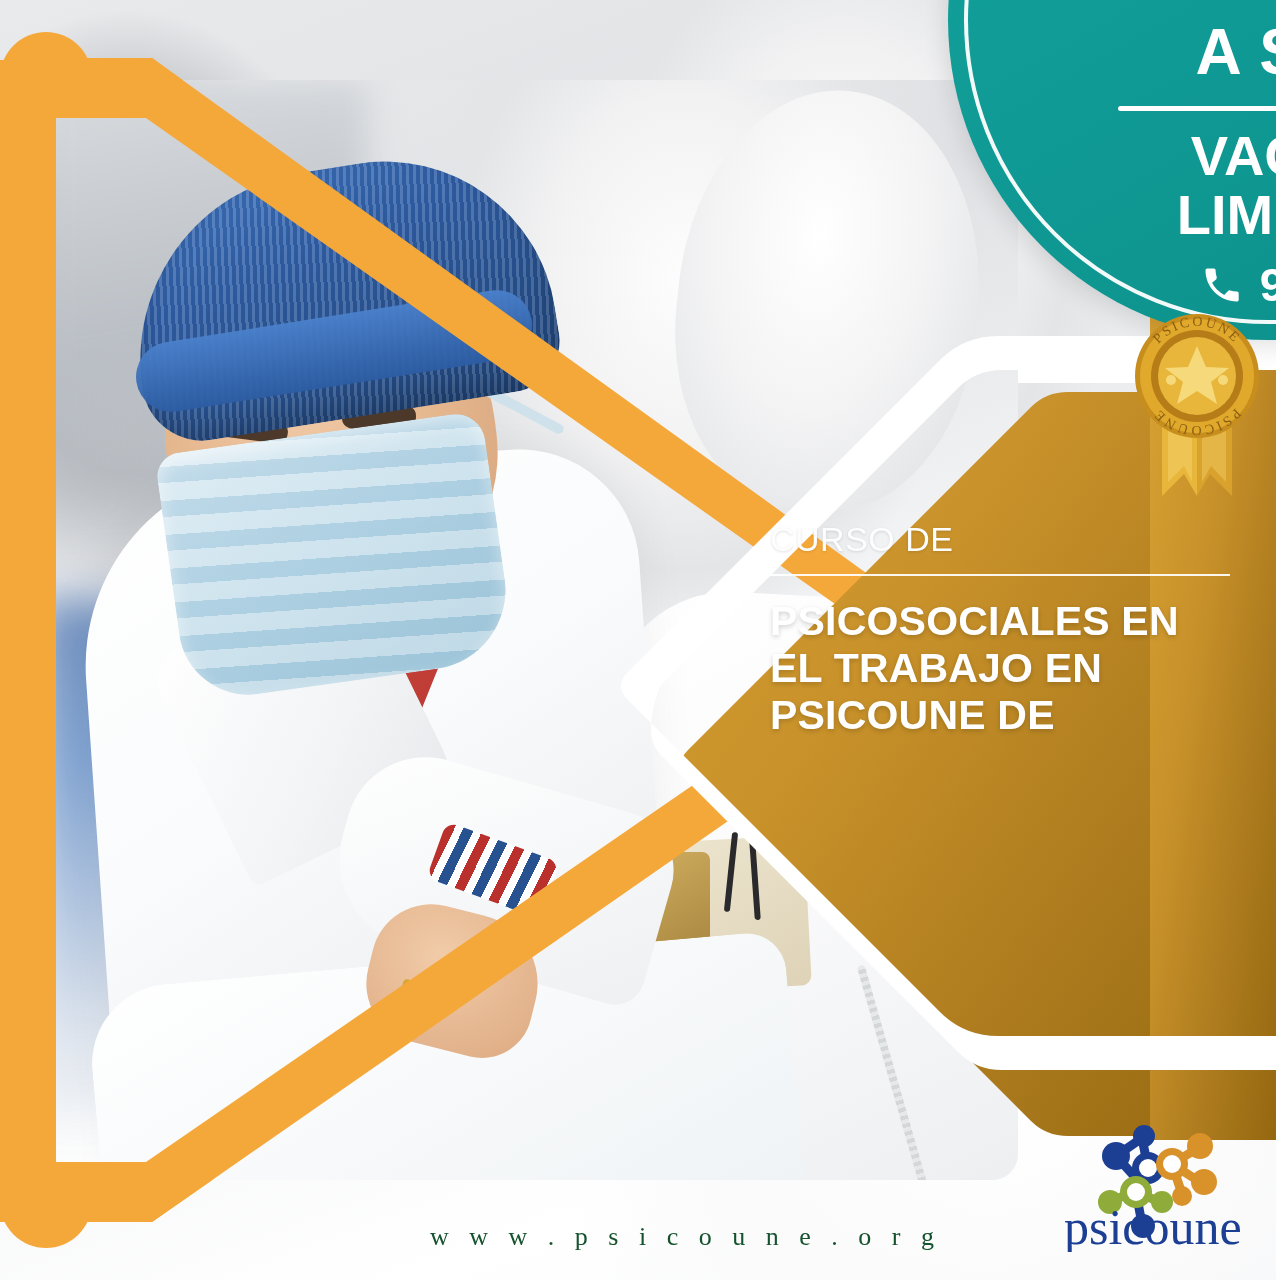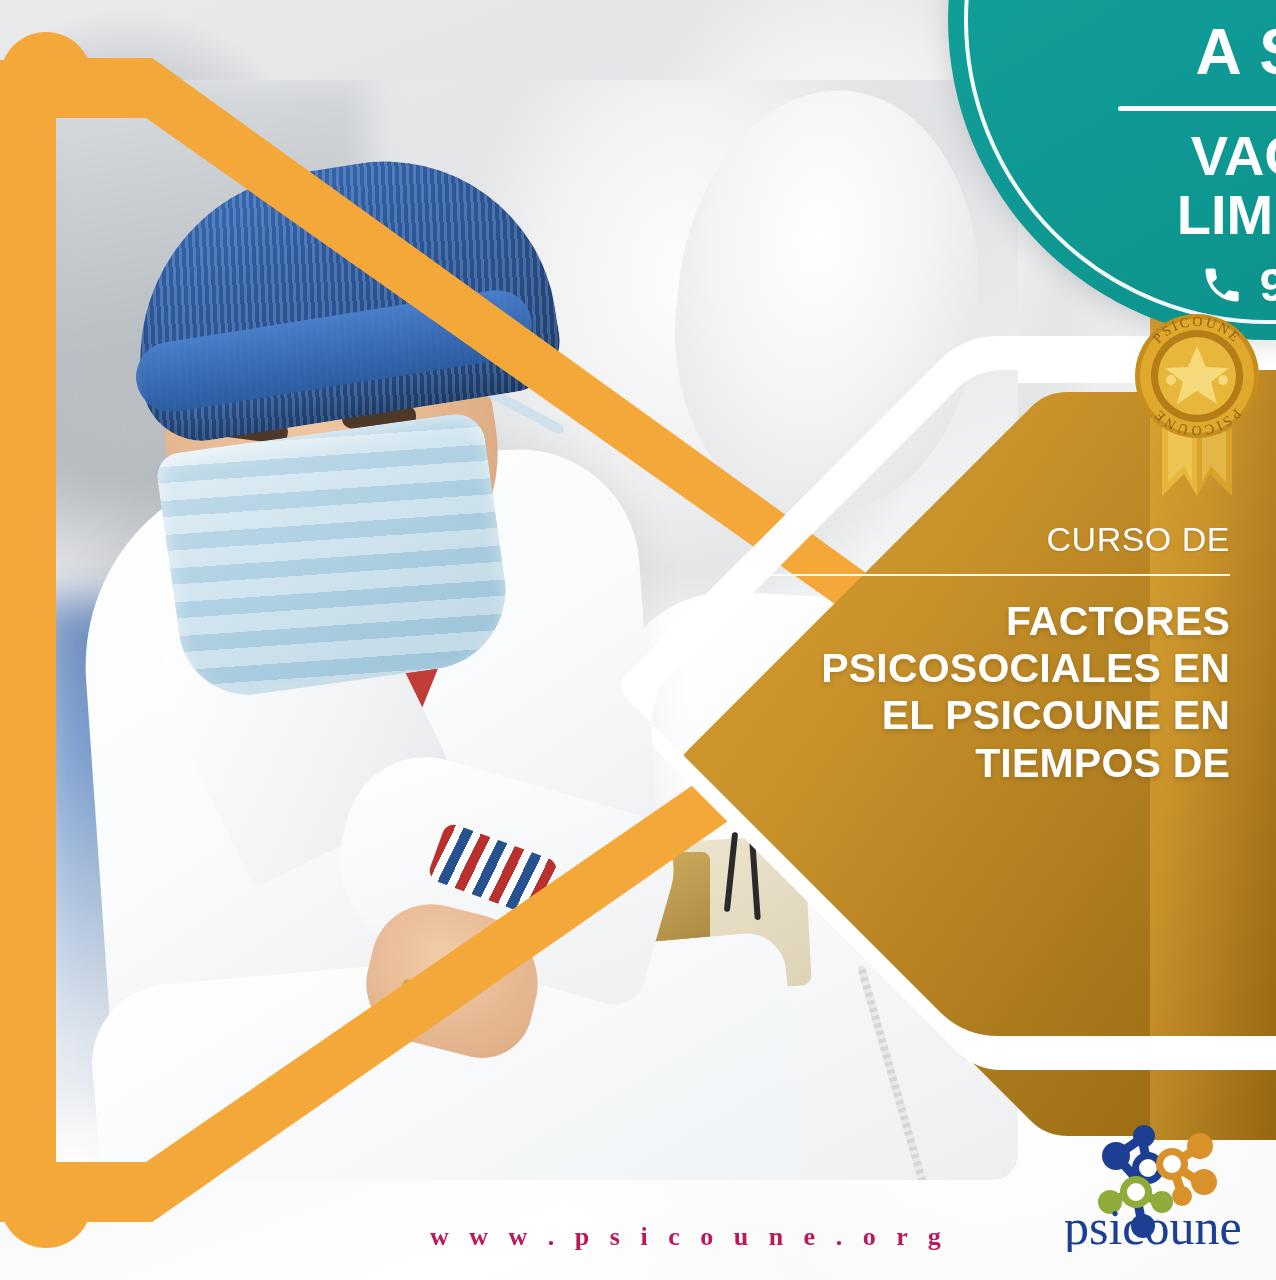--- a/index.html
+++ b/index.html
@@ -269,21 +269,20 @@
   .seal{
     position:absolute; left:1116px; top:310px;
     width:162px; height:190px;
   }
 
   
   .course-text{
     position:absolute;
     left:770px; top:520px;
     width:486px;
-    text-align:right;
     color:#ffffff;
     padding-right:26px;
   }
   .kicker{
     font-size:34px; font-weight:300; line-height:1.12;
     letter-spacing:.5px;
     color:#fdfdfd;
     text-shadow:0 1px 3px rgba(0,0,0,.12);
   }
   .kicker-rule{
@@ -299,23 +298,23 @@
   
   .logo{
     position:absolute; left:1060px; top:1120px;
     width:196px; height:132px;
   }
 
   
   .website{
     position:absolute; left:430px; top:1222px;
     font-size:26px; letter-spacing:7px;
-    color:#be185d;
+    color:#14532d;
     font-family:"Liberation Serif", serif;
-    font-weight:700;
+    font-weight:400;
     white-space:nowrap;
   }
 </style>
 </head>
 <body>
 
 <div class="poster">
 
   <div class="photo-bg"></div>
 
@@ -507,24 +506,23 @@
     </text>
 
     <path d="M81,36 L90,57 L113,58 L95,72 L101,94 L81,81 L61,94 L67,72 L49,58 L72,57 Z" fill="#f6d97a"></path>
     <circle cx="55" cy="70" r="5" fill="#f6d97a"></circle>
     <circle cx="107" cy="70" r="5" fill="#f6d97a"></circle>
   </svg>
 
   <div class="course-text" style="z-index:12;">
     <div class="kicker">CURSO DE</div>
     <div class="kicker-rule"></div>
-    <div class="headline">FACTORES</div>
     <div class="headline">PSICOSOCIALES EN</div>
-    <div class="headline">EL PSICOUNE EN</div>
-    <div class="headline">TIEMPOS DE</div>
+    <div class="headline">EL TRABAJO EN</div>
+    <div class="headline">PSICOUNE DE</div>
   </div>
 
   <svg class="logo" style="z-index:12;" viewBox="0 0 196 132">
     <g>
 
       <g stroke-linecap="round" fill="none">
         <path d="M56,36 L82,18" stroke="#1c3f94" stroke-width="9"></path>
         <path d="M56,36 L74,56" stroke="#1c3f94" stroke-width="9"></path>
         <path d="M82,18 L88,48" stroke="#1c3f94" stroke-width="9"></path>
         <path d="M74,56 L88,48" stroke="#1c3f94" stroke-width="9"></path>

